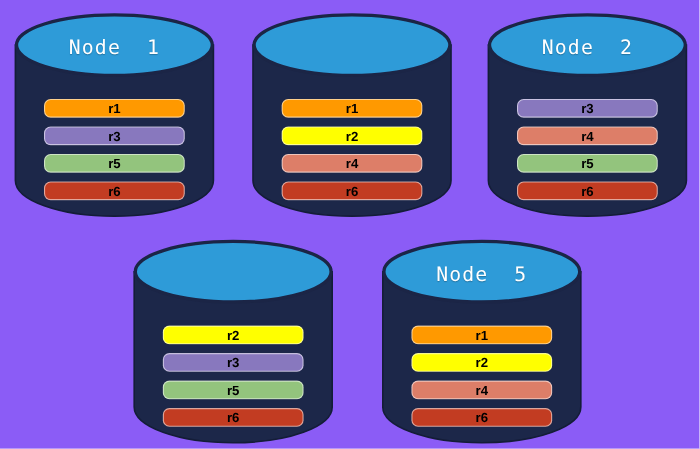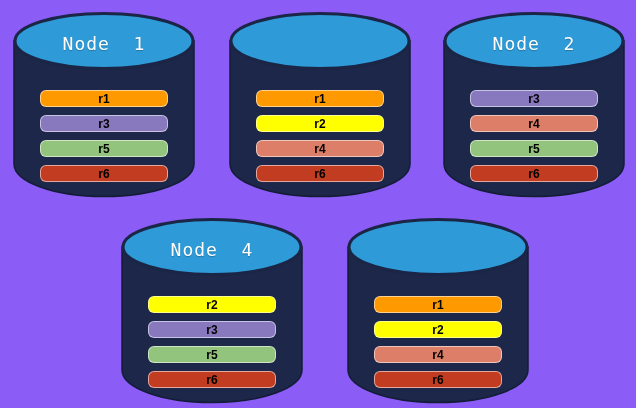--- a/index.html
+++ b/index.html
@@ -145,41 +145,41 @@
         <div class="bar" style="background: rgb(194, 60, 34);">
           <span>r6</span>
         </div>
       </div>
   </div>
 
   <div class="node n3">
     <svg class="cyl" viewBox="0 0 184 190">
         <use href="#cyl-shape"></use>
       </svg>
-    <div class="node-title">Node  4</div>
     <div class="bars">
         <div class="bar" style="background: rgb(255, 255, 0);">
           <span>r2</span>
         </div>
         <div class="bar" style="background: rgb(136, 120, 190);">
           <span>r3</span>
         </div>
         <div class="bar" style="background: rgb(147, 196, 125);">
           <span>r5</span>
         </div>
         <div class="bar" style="background: rgb(194, 60, 34);">
           <span>r6</span>
         </div>
       </div>
   </div>
 
   <div class="node n4">
     <svg class="cyl" viewBox="0 0 184 190">
         <use href="#cyl-shape"></use>
       </svg>
+    <div class="node-title">Node  5</div>
     <div class="bars">
         <div class="bar" style="background: rgb(255, 153, 0);">
           <span>r1</span>
         </div>
         <div class="bar" style="background: rgb(255, 255, 0);">
           <span>r2</span>
         </div>
         <div class="bar" style="background: rgb(221, 126, 104);">
           <span>r4</span>
         </div>

